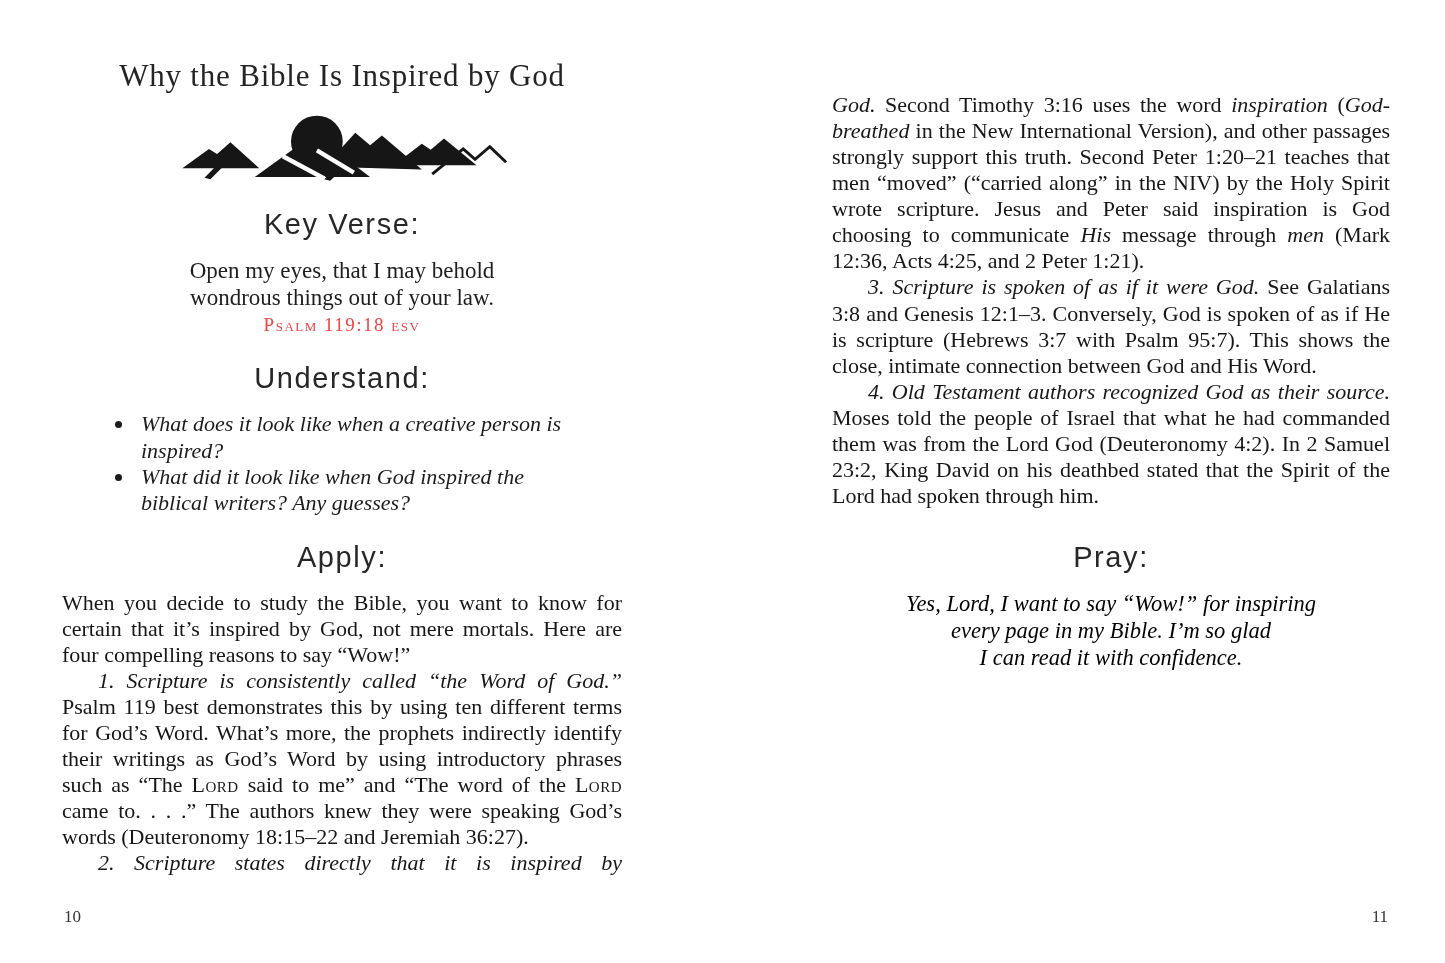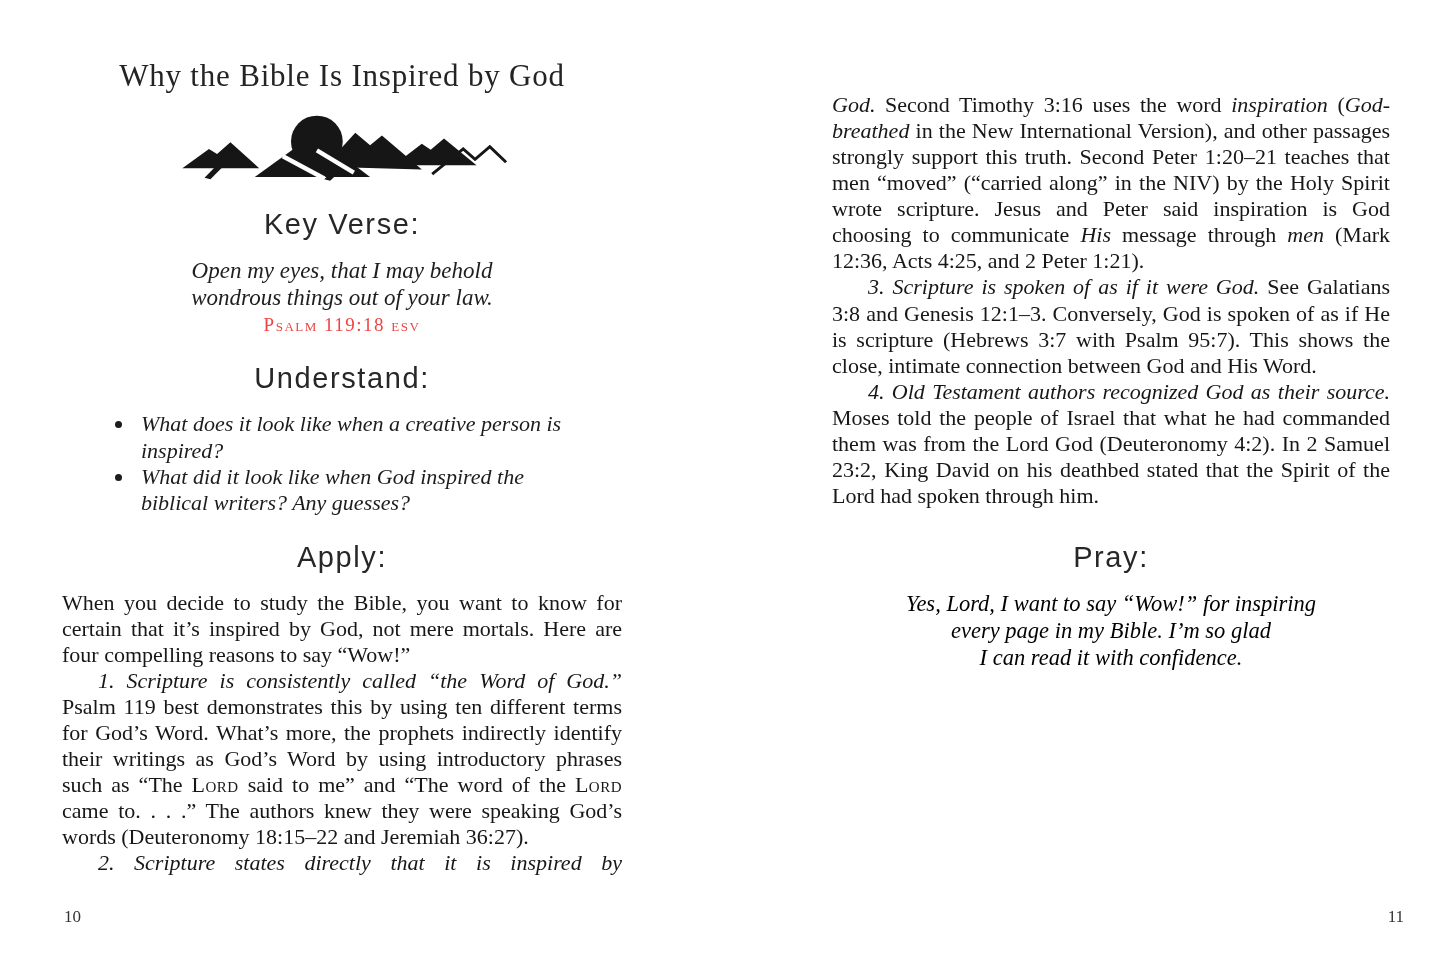--- a/index.html
+++ b/index.html
@@ -29,21 +29,21 @@
   .sec-heading {
     font-family:"Liberation Sans", sans-serif;
     font-weight:300; font-size:29px; letter-spacing:1.6px;
     text-align:center; color:#272727; margin:16px;
   }
   .kv-heading { margin-top:22px; }
   .un-heading { margin-top:26px; }
   .ap-heading { margin-top:24px; }
   .pr-heading { margin-top:32px; }
 
-  .verse-lines { margin-top:10px; font-style:italic; font-size:23px; line-height:1.18; text-align:center; color:#1e1e1e; }
+  .verse-lines { margin-top:10px; font-size:23px; line-height:1.18; text-align:center; color:#1e1e1e; }
   .verse-ref   { margin-top:3px; font-variant:small-caps; letter-spacing:1.5px; font-size:19px; text-align:center; color:#ef4444; }
 
   .bullets {
     font-style:italic; font-size:22px; line-height:1.2;
     width:440px; margin:12px auto 0; padding-left:26px; color:#1c1c1c;
   }
   .bullets li { margin:0; padding-left:6px; }
 
   .body-copy { margin-top:8px; }
   .body-copy p {
@@ -52,21 +52,21 @@
   }
   .body-copy p.indent { text-indent:36px; }
   .body-copy p.jlast  { text-align-last:justify; }
   span.i  { font-style:italic; }
   span.sc { font-variant:small-caps; letter-spacing:0.5px; }
 
   .prayer-lines { margin-top:14px; font-style:italic; font-size:22.5px; line-height:1.2; text-align:center; color:#000000; }
 
   .page-number { position:absolute; bottom:36px; font-size:17px; color:#333; }
   .page.left  .page-number { left:64px; }
-  .page.right .page-number { right:40px; }
+  .page.right .page-number { right:56px; }
 </style>
 </head>
 <body>
 
 <div class="spread">
 
   <div class="page left">
     <h1 class="chapter-title">Why the Bible Is Inspired by God</h1>
 
     <div class="illustration-wrap">

